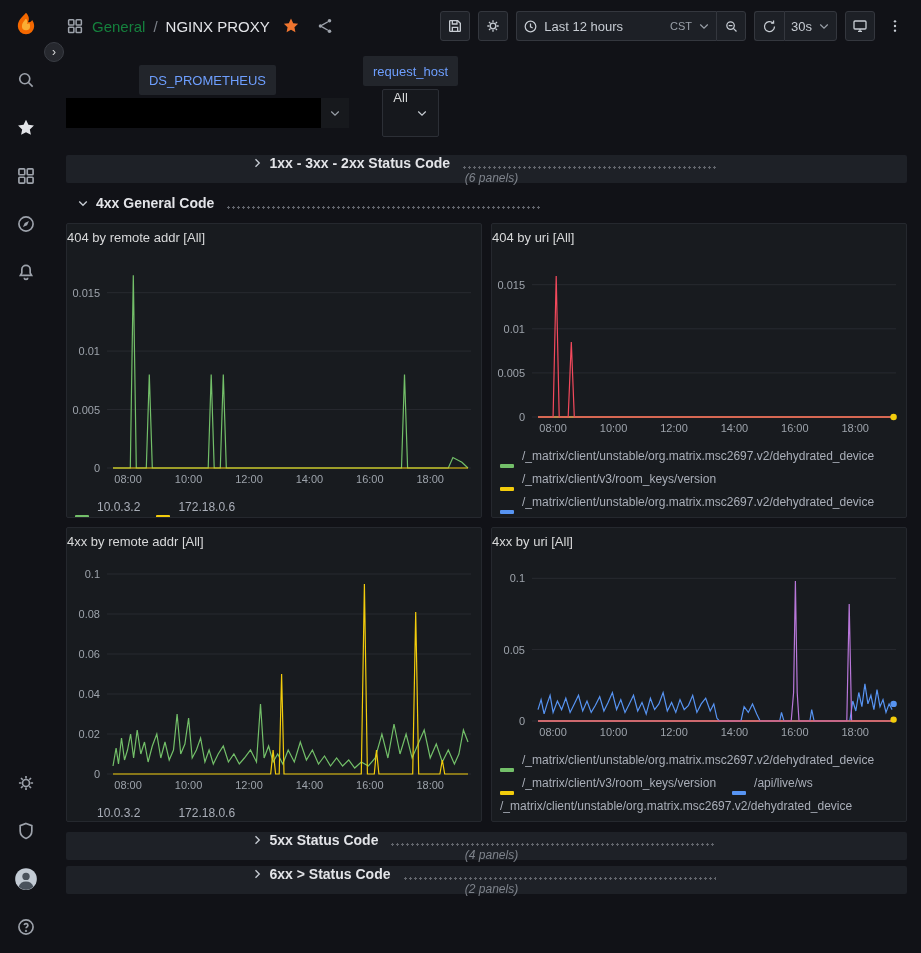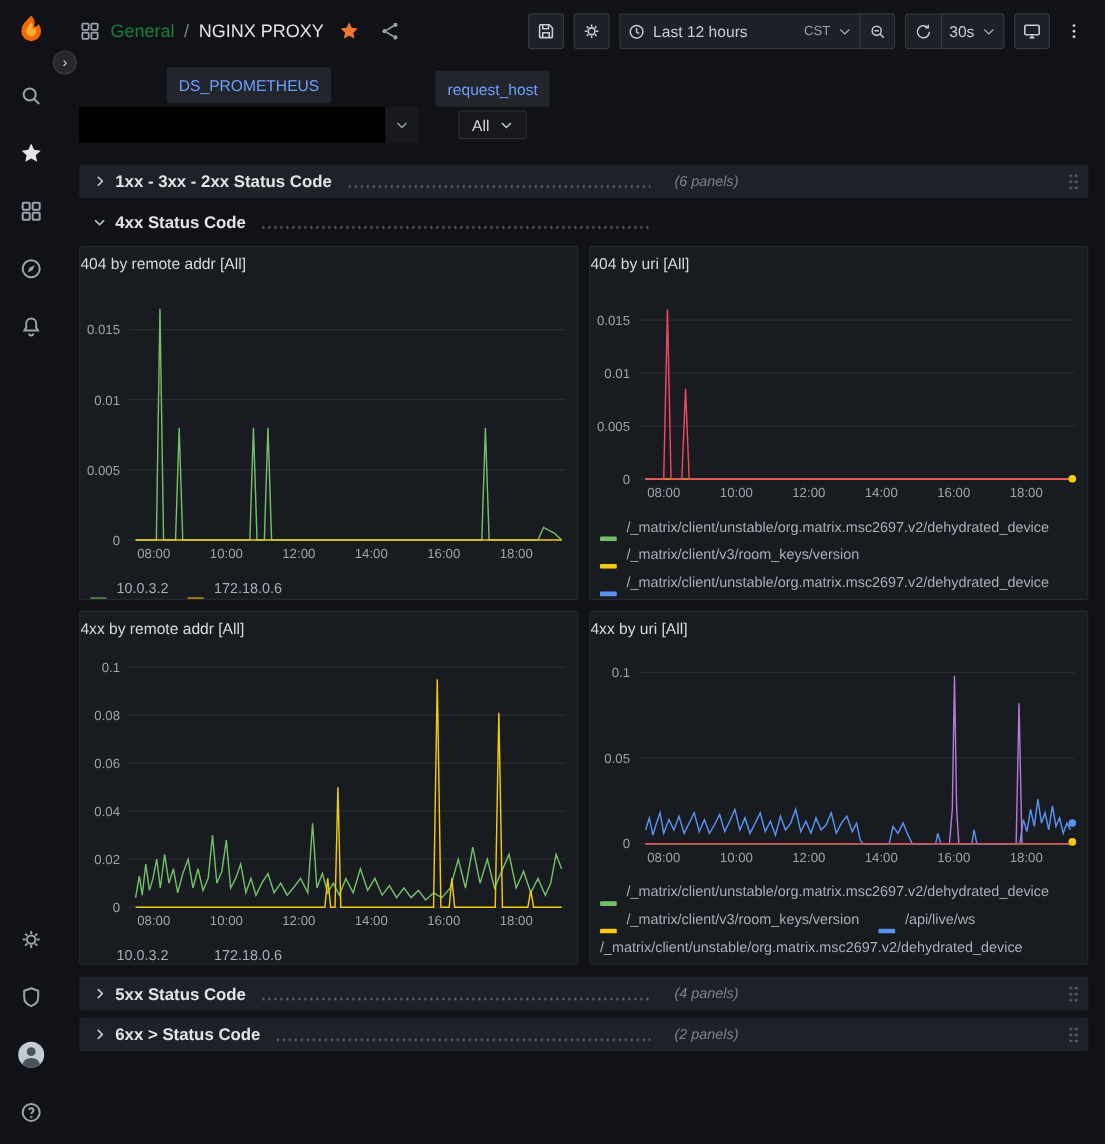--- a/index.html
+++ b/index.html
@@ -54,28 +54,28 @@
   .subbar { display: flex; align-items: center; padding: 4px 14px 12px; gap: 14px; flex: none; }
   .var-group { display: flex; align-items: center; gap: 3px; flex-direction: column; }
   .var-label {
     height: 30px; display: flex; align-items: center; padding: 0 10px;
     background: #22252b; color: #6e9fff; font-size: 13px; font-weight: 500; border-radius: 2px;
   }
   .var-redacted { display: flex; align-items: stretch; height: 30px; }
   .var-redacted .black { width: 255px; background: #000; }
   .var-redacted .caret-cell { width: 28px; background: #17191d; display: flex; align-items: center; justify-content: center; }
   .var-value {
-    height: 24px; display: flex; align-items: center; gap: 8px; padding: 0 10px;
+    height: 48px; display: flex; gap: 8px; padding: 0 10px;
     background: #16181d; border: 1px solid #2c2f36; color: #d8d9da; font-size: 13px; border-radius: 2px;
   }
 
   
   .dash { padding: 0 14px; flex: 1; overflow: hidden; }
   .row-header { height: 28px; display: flex; align-items: center; padding: 0 8px; margin: 6px 0; cursor: pointer; border-radius: 2px; }
-  .row-header.collapsed { background: #1e2127; }
+  .row-header.collapsed { background: #1e2127; flex-direction: column; }
   .row-left { display: flex; align-items: center; width: 478px; }
   .chev { width: 18px; display: flex; align-items: center; justify-content: center; margin-right: 4px; flex: none; }
   .row-title { font-size: 14px; font-weight: 700; color: #e3e4e8; white-space: nowrap; }
   .leader {
     flex: 1; height: 3px; margin: 0 10px 0 12px; align-self: center; margin-top: 9px;
     background-image: radial-gradient(circle, #62656c 1px, transparent 1.3px);
     background-size: 5px 3px; background-repeat: repeat-x;
   }
   .row-count { font-size: 12px; font-style: italic; color: #7e838b; margin-left: 10px; white-space: nowrap; }
   .drag-handle {
@@ -351,21 +351,21 @@
       <span class="drag-handle"></span>
     </div>
 
     <div class="row-header">
       <div class="row-left">
         <span class="chev">
           <svg width="12" height="12" viewBox="0 0 16 16" fill="none" stroke="#c7ccd3" stroke-width="1.8">
               <polyline points="3,6 8,11 13,6"></polyline>
             </svg>
         </span>
-        <span class="row-title">4xx Status Code</span>
+        <span class="row-title">4xx General Code</span>
         <span class="leader"></span>
       </div>
     </div>
 
     <section class="panels">
       <div class="panel">
         <header class="panel-title">404 by remote addr [All]</header>
         <div class="chart"><svg width="414" height="236">
               <line x1="40" y1="216" x2="404" y2="216" stroke="rgba(204,204,220,0.09)" stroke-width="1"></line>
               <text x="33" y="220" text-anchor="end">0</text>

